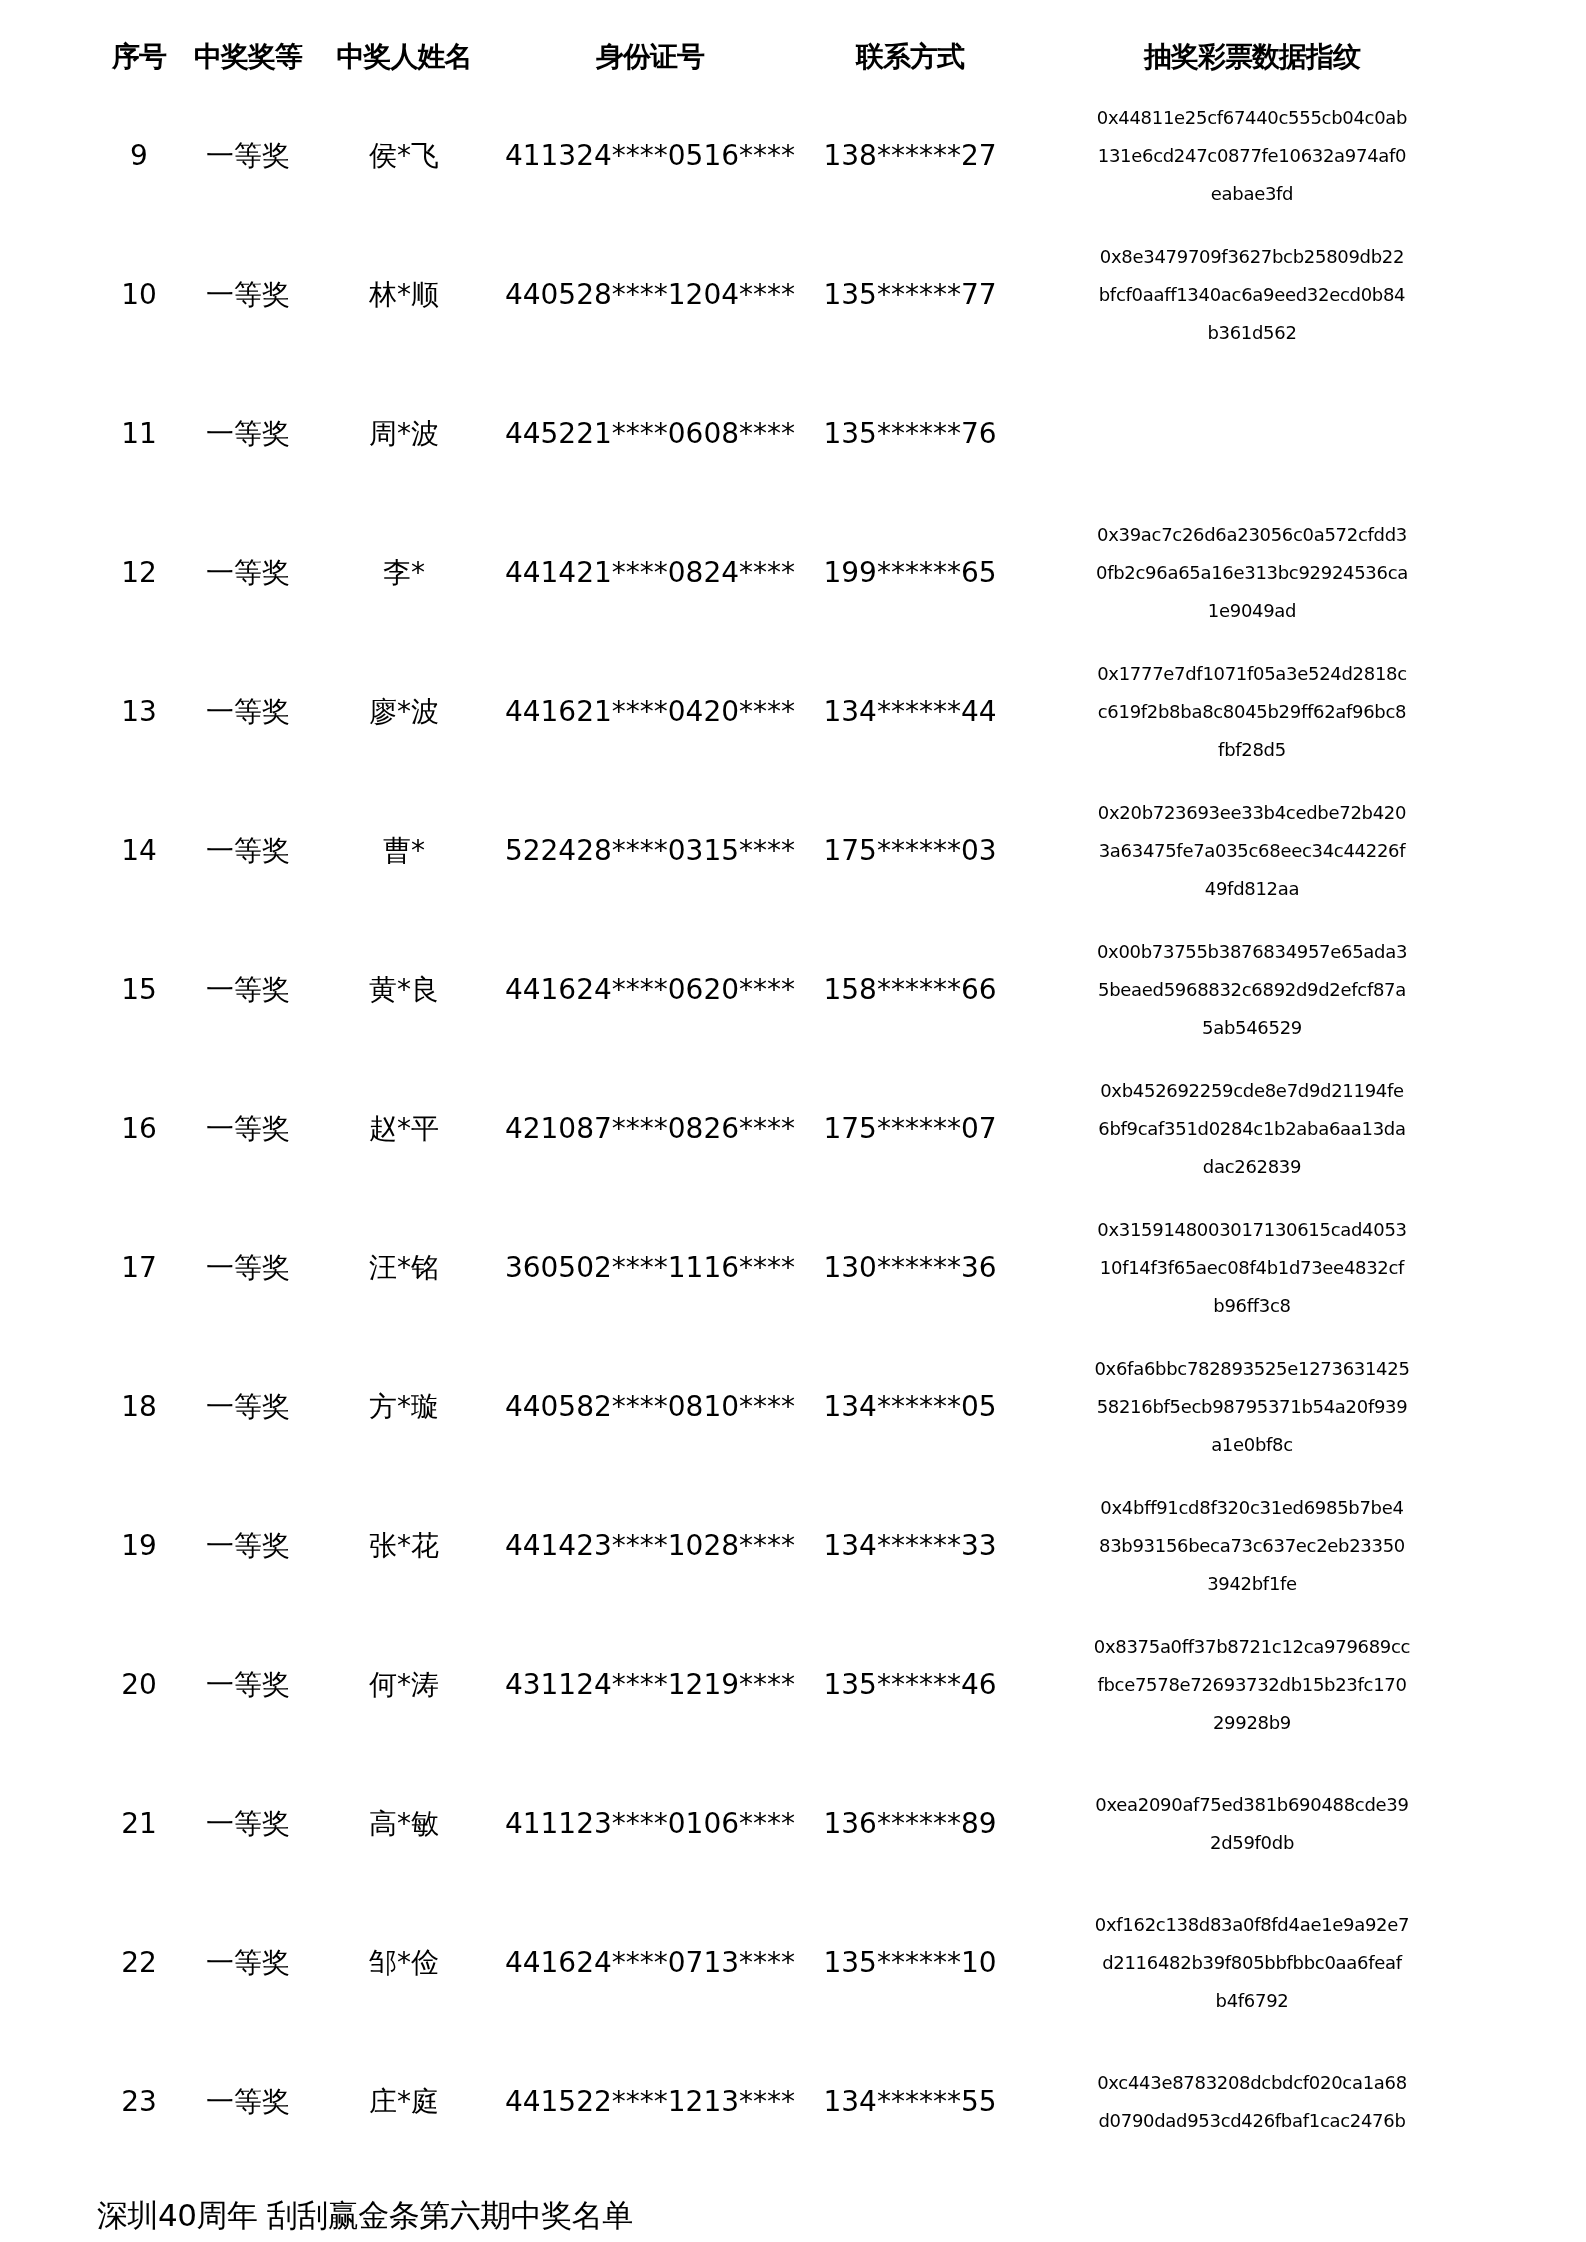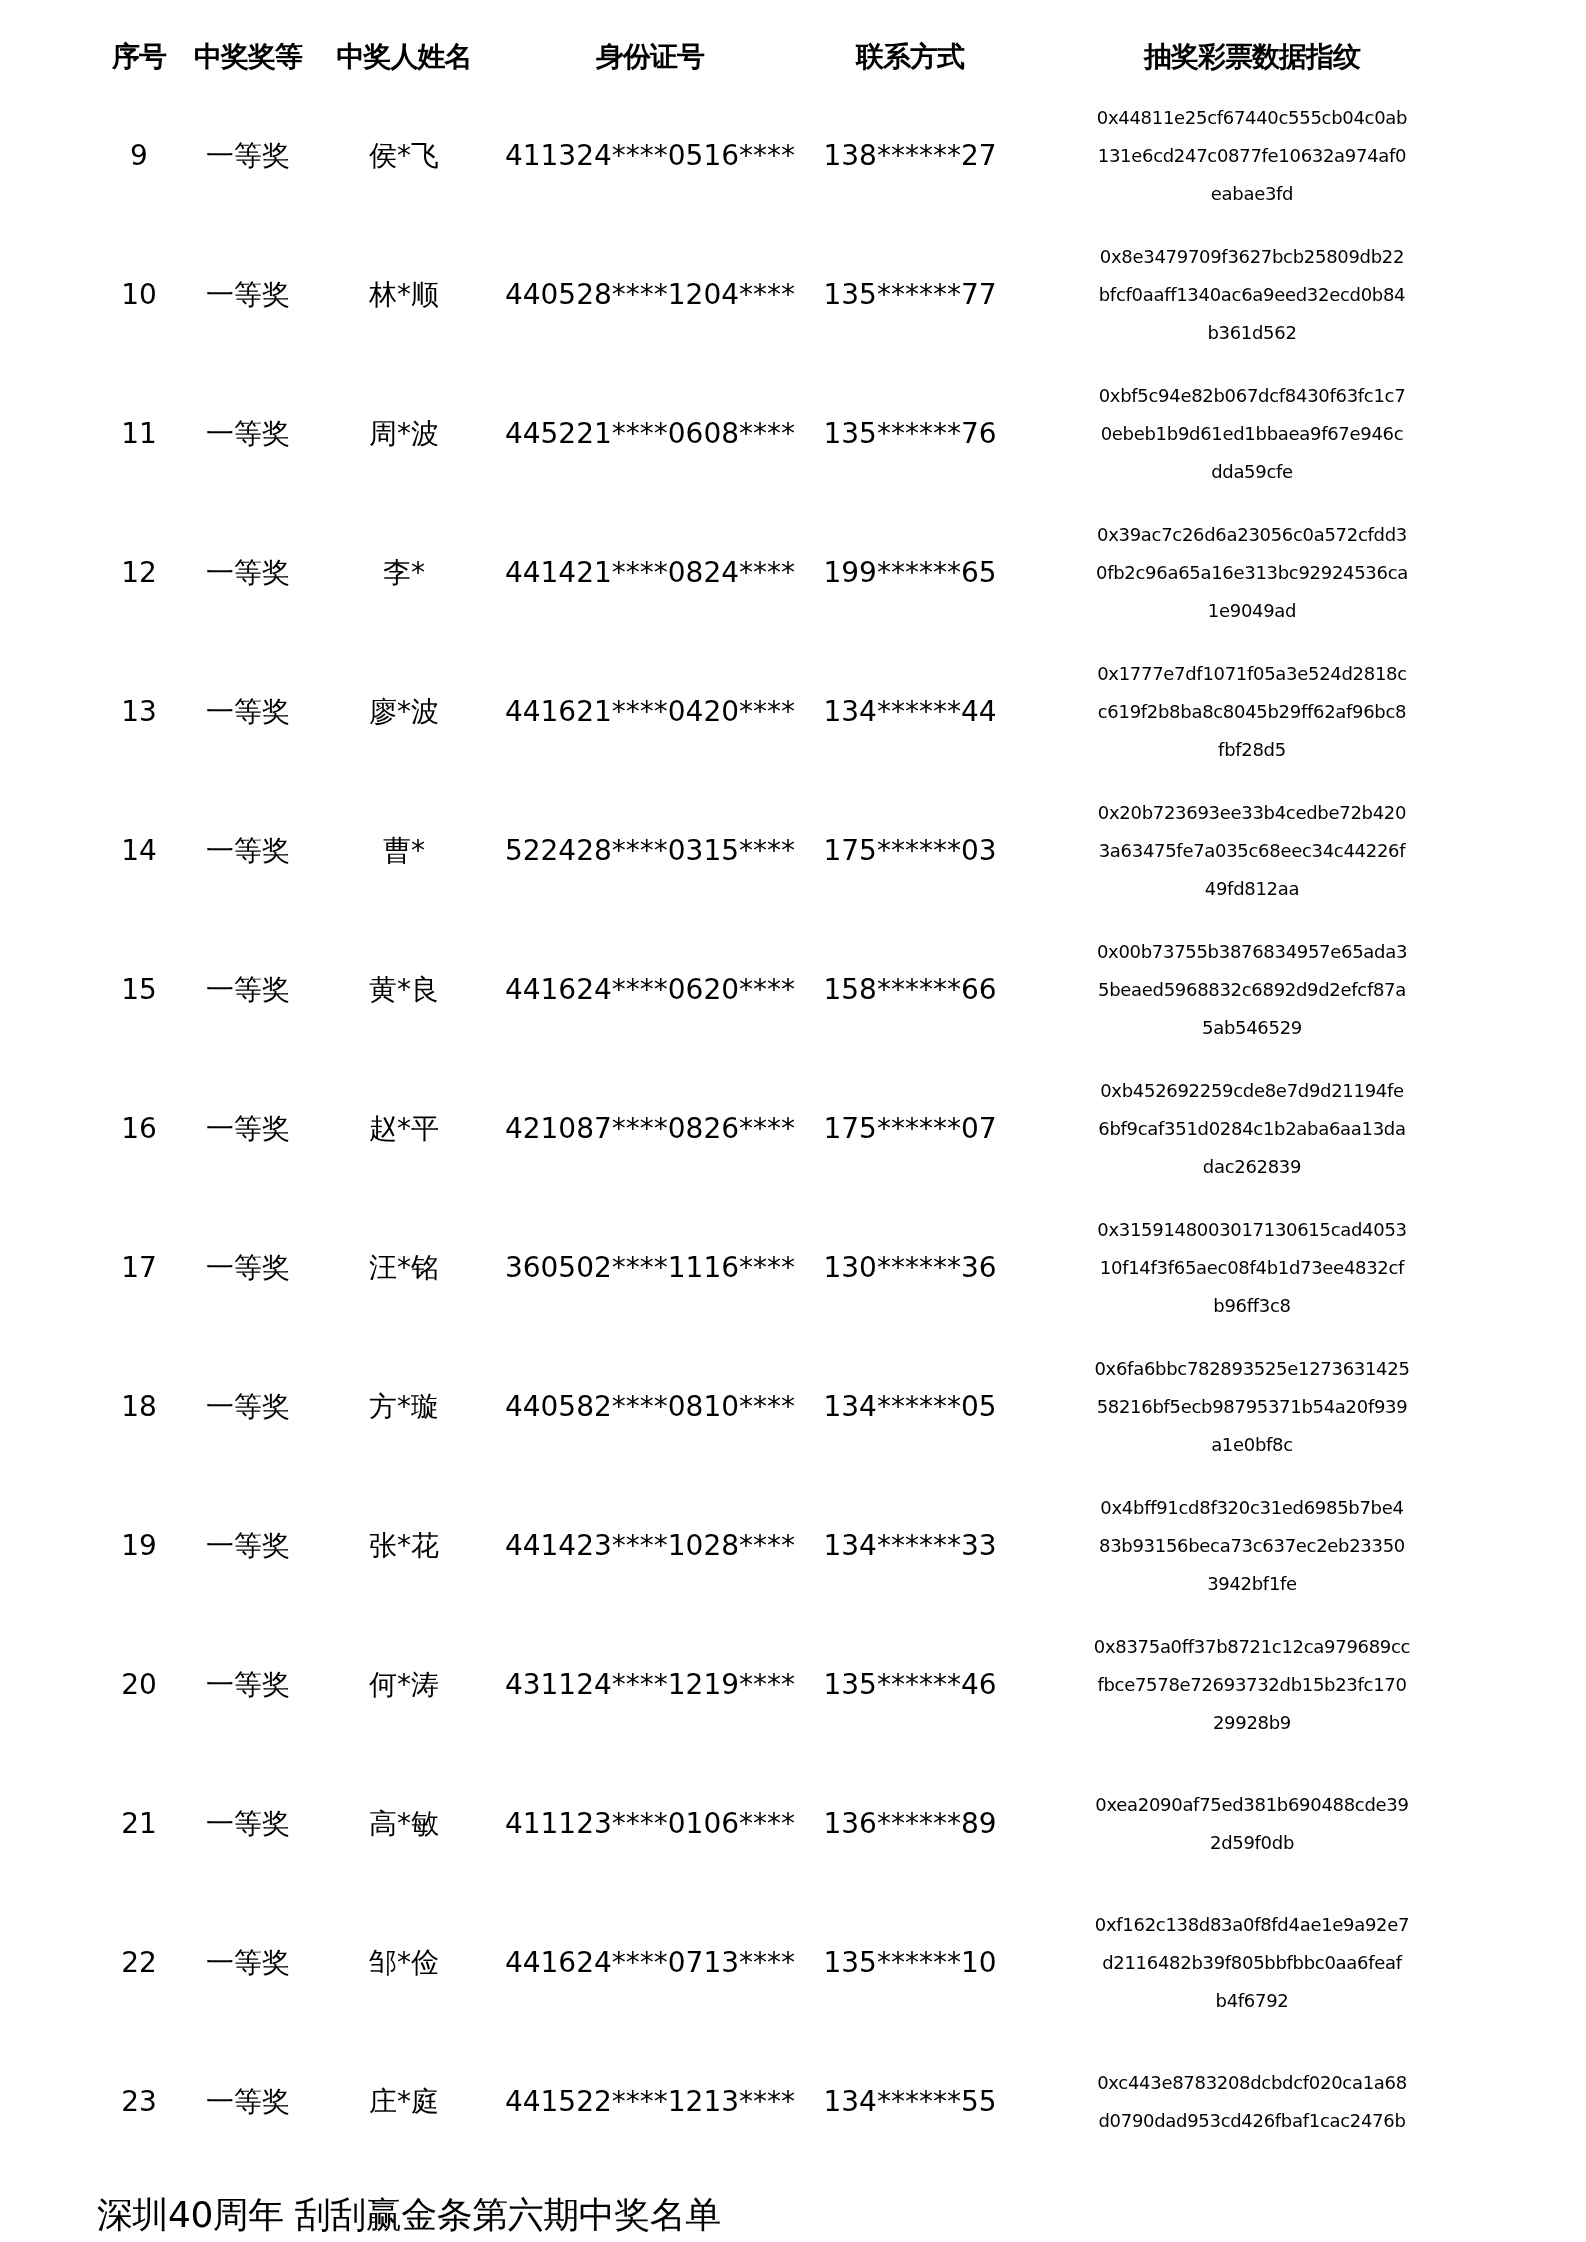--- a/index.html
+++ b/index.html
@@ -77,21 +77,21 @@
     }
     .hash-line {
       display: block;
       white-space: nowrap;
     }
 
     .footer {
       position: absolute;
       left: 97px;
       top: 2196px;
-      font-size: 36px;
+      font-size: 31px;
       line-height: 38px;
       white-space: nowrap;
       letter-spacing: -0.5px;
     }
   </style>
 </head>
 <body>
 
 <div class="page">
 
@@ -131,25 +131,20 @@
         <span class="hash-line">b361d562</span>
       </div>
     </div>
 
     <div class="table-row">
       <div class="col c-seq">11</div>
       <div class="col c-prize">一等奖</div>
       <div class="col c-name">周*波</div>
       <div class="col c-id">445221****0608****</div>
       <div class="col c-phone">135******76</div>
-      <div class="col c-hash">
-        <span class="hash-line">0xbf5c94e82b067dcf8430f63fc1c7</span>
-        <span class="hash-line">0ebeb1b9d61ed1bbaea9f67e946c</span>
-        <span class="hash-line">dda59cfe</span>
-      </div>
     </div>
 
     <div class="table-row">
       <div class="col c-seq">12</div>
       <div class="col c-prize">一等奖</div>
       <div class="col c-name">李*</div>
       <div class="col c-id">441421****0824****</div>
       <div class="col c-phone">199******65</div>
       <div class="col c-hash">
         <span class="hash-line">0x39ac7c26d6a23056c0a572cfdd3</span>

